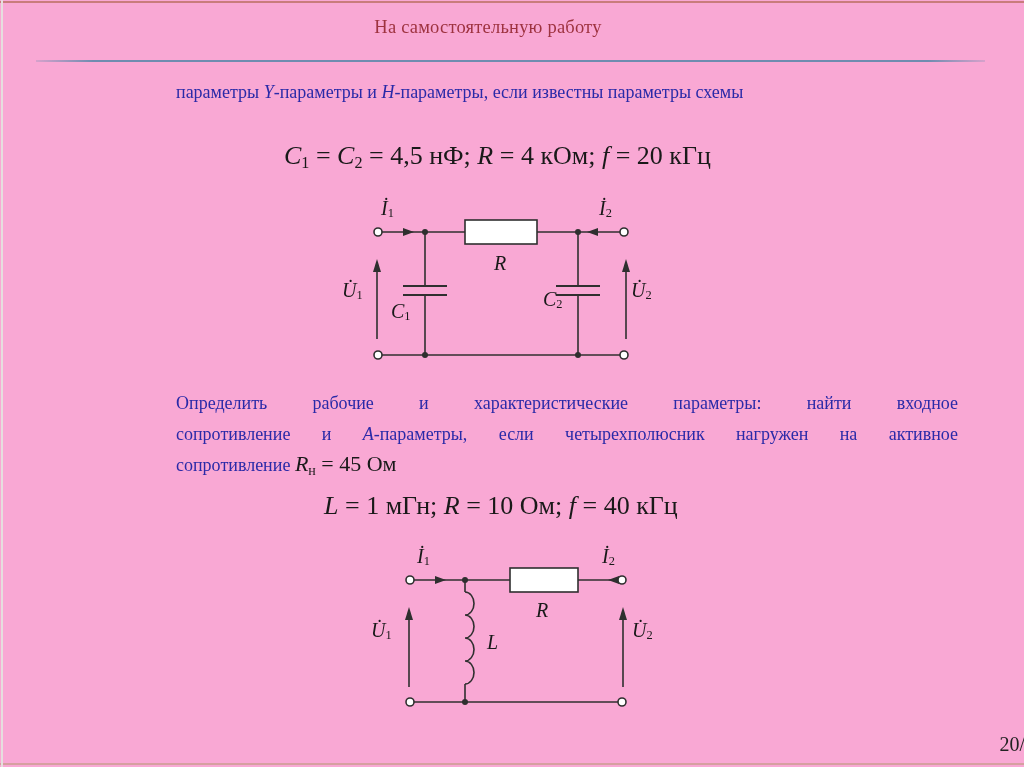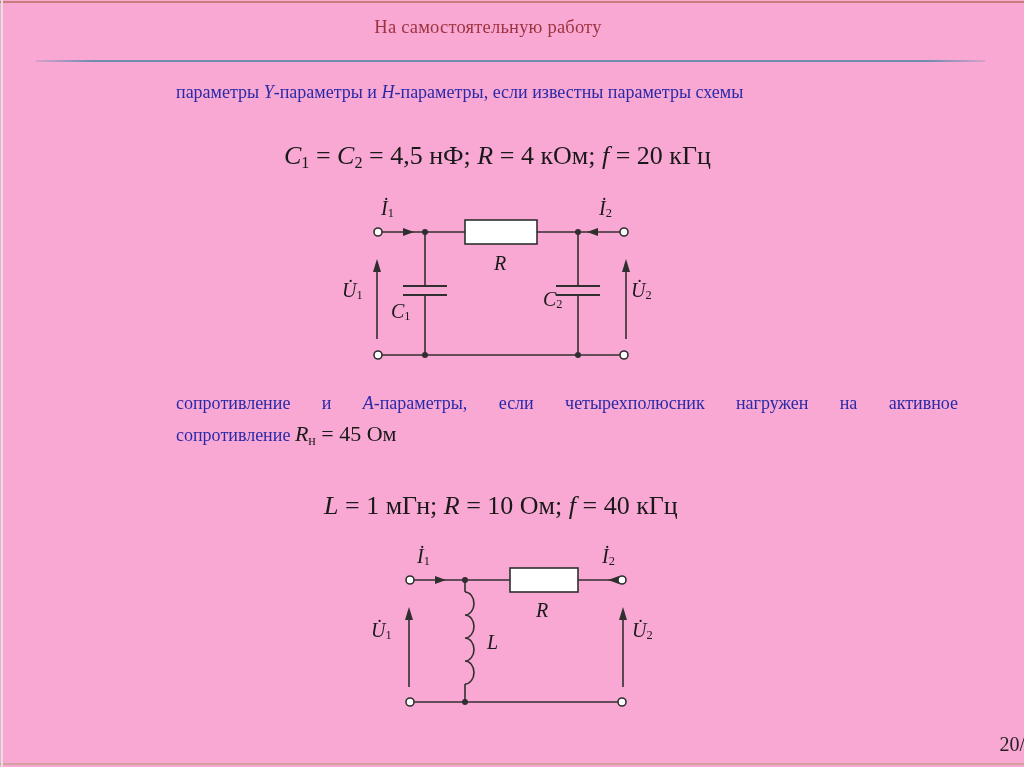--- a/index.html
+++ b/index.html
@@ -136,20 +136,21 @@
     <span class="clabel" style="left:46px;top:2px;"><span class="seg-cvar">İ</span><span class="seg-csub">1</span></span>
     <span class="clabel" style="left:264px;top:2px;"><span class="seg-cvar">İ</span><span class="seg-csub">2</span></span>
     <span class="clabel" style="left:159px;top:57px;"><span class="seg-cvar">R</span></span>
     <span class="clabel" style="left:56px;top:105px;"><span class="seg-cvar">C</span><span class="seg-csub">1</span></span>
     <span class="clabel" style="left:208px;top:93px;"><span class="seg-cvar">C</span><span class="seg-csub">2</span></span>
     <span class="clabel" style="left:7px;top:84px;"><span class="seg-cvar">U̇</span><span class="seg-csub">1</span></span>
     <span class="clabel" style="left:296px;top:84px;"><span class="seg-cvar">U̇</span><span class="seg-csub">2</span></span>
   </div>
 
   <div class="para para-2">
+    <div class="jline">Определить рабочие и характеристические параметры: найти входное</div>
     <div class="jline"><span class="seg-n">сопротивление и </span><span class="seg-var">A</span><span class="seg-n">-параметры, если четырехполюсник нагружен на активное</span></div>
     <div><span class="seg-n">сопротивление  </span><span class="seg-kvar">R</span><span class="seg-ksub">н</span><span class="seg-kn"> = 45 Ом</span></div>
   </div>
 
   <div class="formula formula-2"><span class="seg-var">L</span><span class="seg-n"> = 1 мГн; </span><span class="seg-var">R</span><span class="seg-n"> = 10 Ом; </span><span class="seg-var">f</span><span class="seg-n"> = 40 кГц</span></div>
 
   <div class="circuit circuit-2">
     <svg width="310" height="175" viewBox="0 0 310 175">
       <g stroke="#2f2f2f" stroke-width="1.6" fill="none">
 

